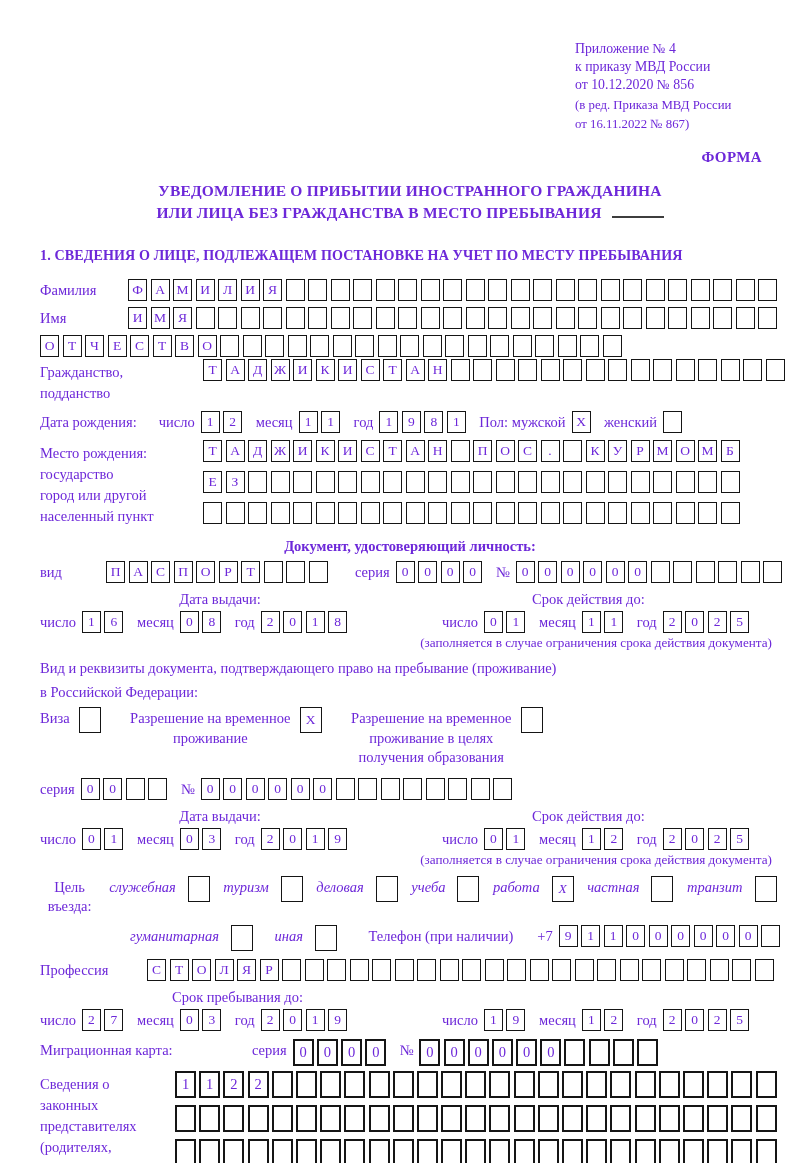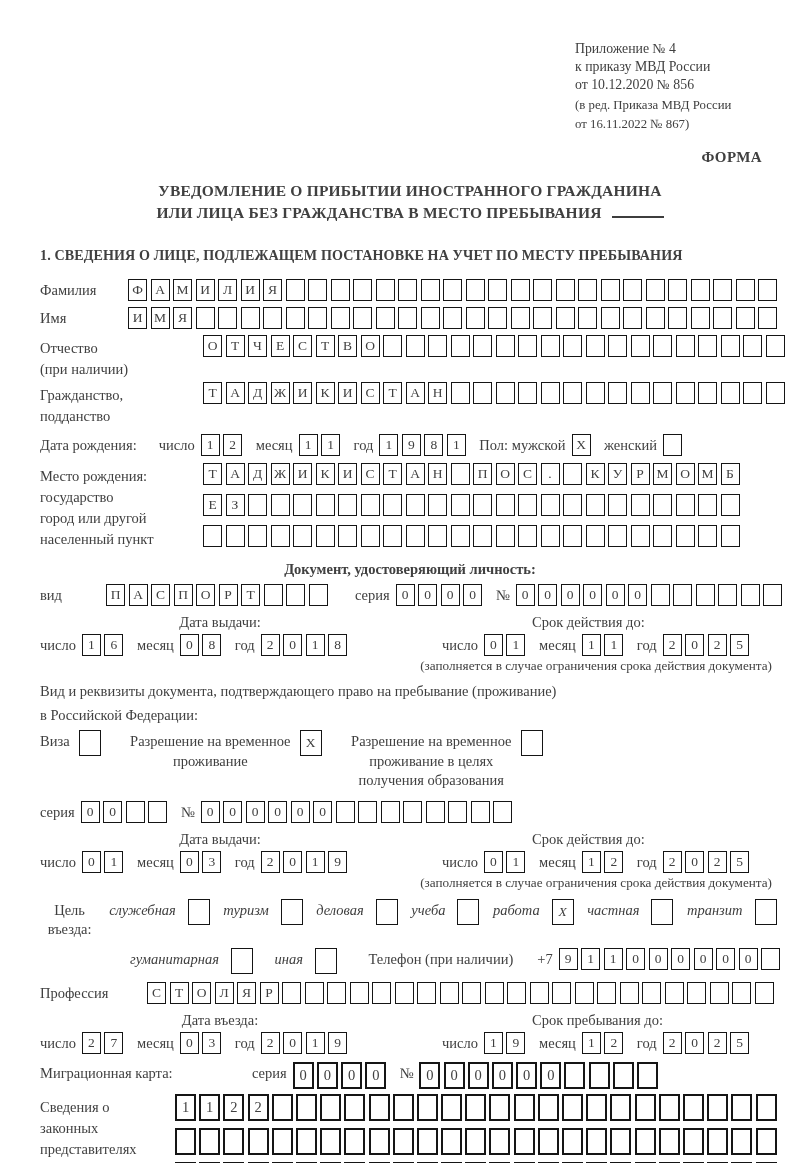--- a/index.html
+++ b/index.html
@@ -1,18 +1,18 @@
 <!DOCTYPE html>
 <html><head>
 <meta charset="utf-8">
 <style>
   * { margin:0; padding:0; box-sizing:border-box; }
   html,body { background:#fff; }
   .page {
-    width:800px; height:1163px; background:#fff; color:#404040;
+    width:800px; height:1163px; background:#fff; color:#6d28d9;
     font-family:"Liberation Serif","DejaVu Serif",serif;
     font-size:14.5px; padding:40px 20px 24px 40px; overflow:hidden; position:relative;
   }
   .annex { margin-left:535px; font-size:13.8px; line-height:1.3; }
   .annex .small { font-size:12.8px; margin-top:3px; }
   .forma { text-align:right; padding-right:18px; font-weight:700; font-size:15px; margin-top:16px; letter-spacing:.4px; }
   .title { text-align:center; font-weight:700; font-size:15.5px; margin-top:14px; line-height:1.45; letter-spacing:.2px; }
   .blank-line { display:inline-block; width:52px; border-bottom:2px solid #3d3d3d; margin-left:10px; height:12px; }
   .sec-heading { font-weight:700; font-size:14.1px; margin-top:22px; letter-spacing:.1px; }
 
@@ -148,22 +148,20 @@
         <span class="cbox"></span>
         <span class="cbox"></span>
         <span class="cbox"></span>
         <span class="cbox"></span>
         <span class="cbox"></span>
         <span class="cbox"></span>
         <span class="cbox"></span>
       </span>
   </div>
   <div class="frow">
-    <span class="flabel lw2 pre">Отчество
-(при наличии)</span>
     <span class="boxes">
         <span class="cbox">О</span>
         <span class="cbox">Т</span>
         <span class="cbox">Ч</span>
         <span class="cbox">Е</span>
         <span class="cbox">С</span>
         <span class="cbox">Т</span>
         <span class="cbox">В</span>
         <span class="cbox">О</span>
         <span class="cbox"></span>
@@ -626,23 +624,20 @@
         <span class="cbox"></span>
         <span class="cbox"></span>
         <span class="cbox"></span>
         <span class="cbox"></span>
         <span class="cbox"></span>
         <span class="cbox"></span>
       </span>
   </div>
 
   <div class="dcols">
-    <div class="dcol-l">
-        <span class="dlabel">Дата въезда:</span>
-      </div>
     <div class="dcol-r">
         <span class="dlabel dlabel-r">Срок пребывания до:</span>
       </div>
   </div>
   <div class="dcols" style="margin-top:0;">
     <div class="dcol-l dgroup">
       <span class="mini-label">число</span>
       <span class="boxes">
           <span class="cbox">2</span>
           <span class="cbox">7</span>

